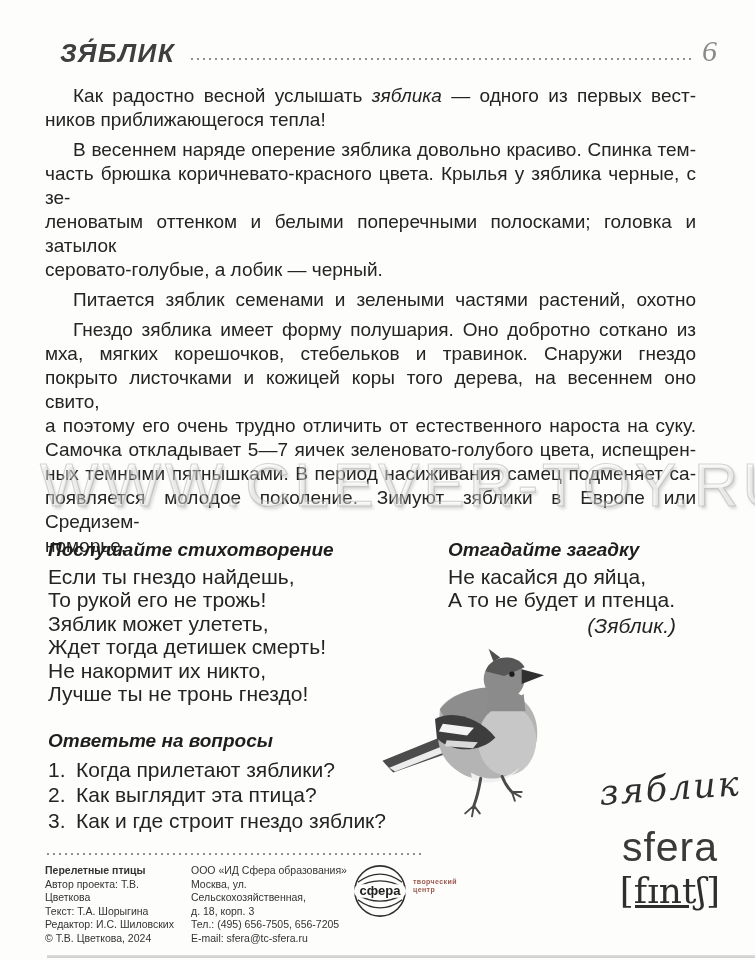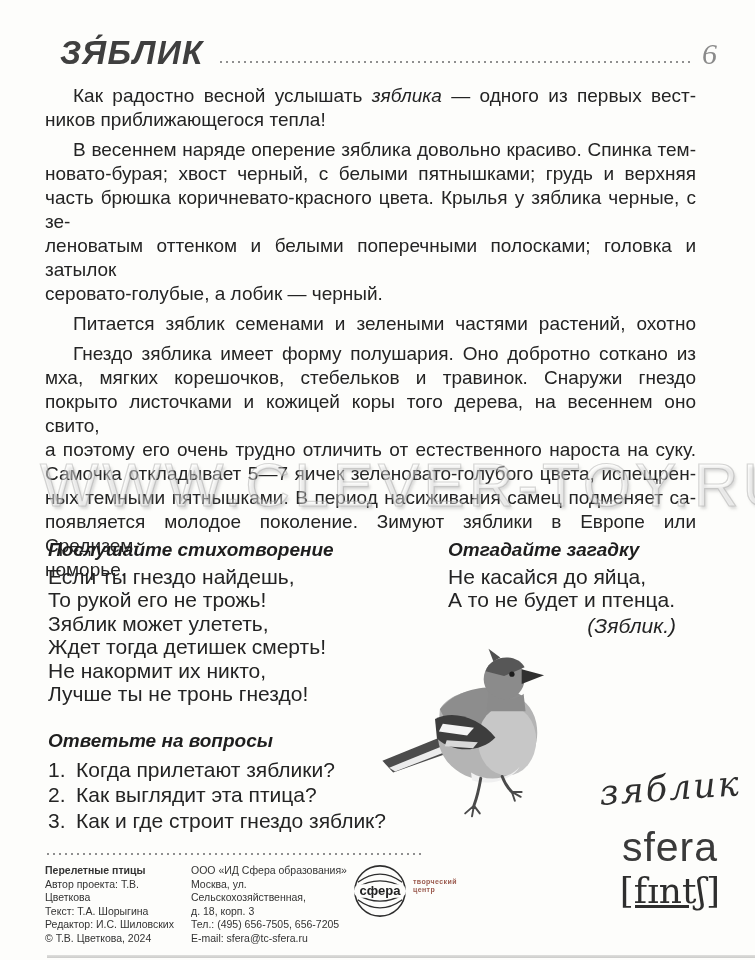--- a/index.html
+++ b/index.html
@@ -4,21 +4,21 @@
 <style>
   html,body{margin:0;padding:0;}
   body{background:#e9e9e7;font-family:"Liberation Sans",sans-serif;}
   .page{
     position:relative;width:755px;height:960px;margin:0 auto;
     background:#fdfdfb;overflow:hidden;color:#242424;
   }
   
   .title-row{position:absolute;left:60px;top:36px;right:38px;display:flex;align-items:flex-end;}
   .title-row h1{
-    margin:0;font-size:33px;font-weight:bold;font-style:italic;
+    margin:0;font-size:26px;font-weight:bold;font-style:italic;
     color:#3f3f3f;letter-spacing:1.5px;line-height:1;
   }
   .dotline{
     height:4px;background-image:radial-gradient(circle,#8f8f8f 1.15px,transparent 1.4px);
     background-size:6px 4px;background-repeat:repeat-x;background-position:left center;
   }
   .title-dots{flex:1;margin:0 10px 5px 14px;}
   .page-num{font-family:"Liberation Serif",serif;font-style:italic;font-size:30px;color:#8a8a8a;line-height:1;padding-bottom:0px;}
   
   .body-text{position:absolute;left:45px;top:84px;width:667px;font-size:19px;line-height:24px;color:#242424;}
@@ -83,21 +83,20 @@
     <div class="page-num">6</div>
   </div>
 
   <div class="body-text">
     <div class="par">
       <div class="jline indent"><span>Как радостно весной услышать </span><span class="it">зяблика</span><span> — одного из первых вест-</span></div>
       <div class="jline last">ников приближающегося тепла!</div>
     </div>
     <div class="par">
       <div class="jline indent">В весеннем наряде оперение зяблика довольно красиво. Спинка тем-</div>
-      <div class="jline">новато-бурая; хвост черный, с белыми пятнышками; грудь и верхняя</div>
       <div class="jline">часть брюшка коричневато-красного цвета. Крылья у зяблика черные, с зе-</div>
       <div class="jline">леноватым оттенком и белыми поперечными полосками; головка и затылок</div>
       <div class="jline last">серовато-голубые, а лобик — черный.</div>
     </div>
     <div class="par">
       <div class="jline indent">Питается зяблик семенами и зелеными частями растений, охотно</div>
     </div>
     <div class="par">
       <div class="jline indent">Гнездо зяблика имеет форму полушария. Оно добротно соткано из</div>
       <div class="jline">мха, мягких корешочков, стебельков и травинок. Снаружи гнездо</div>

